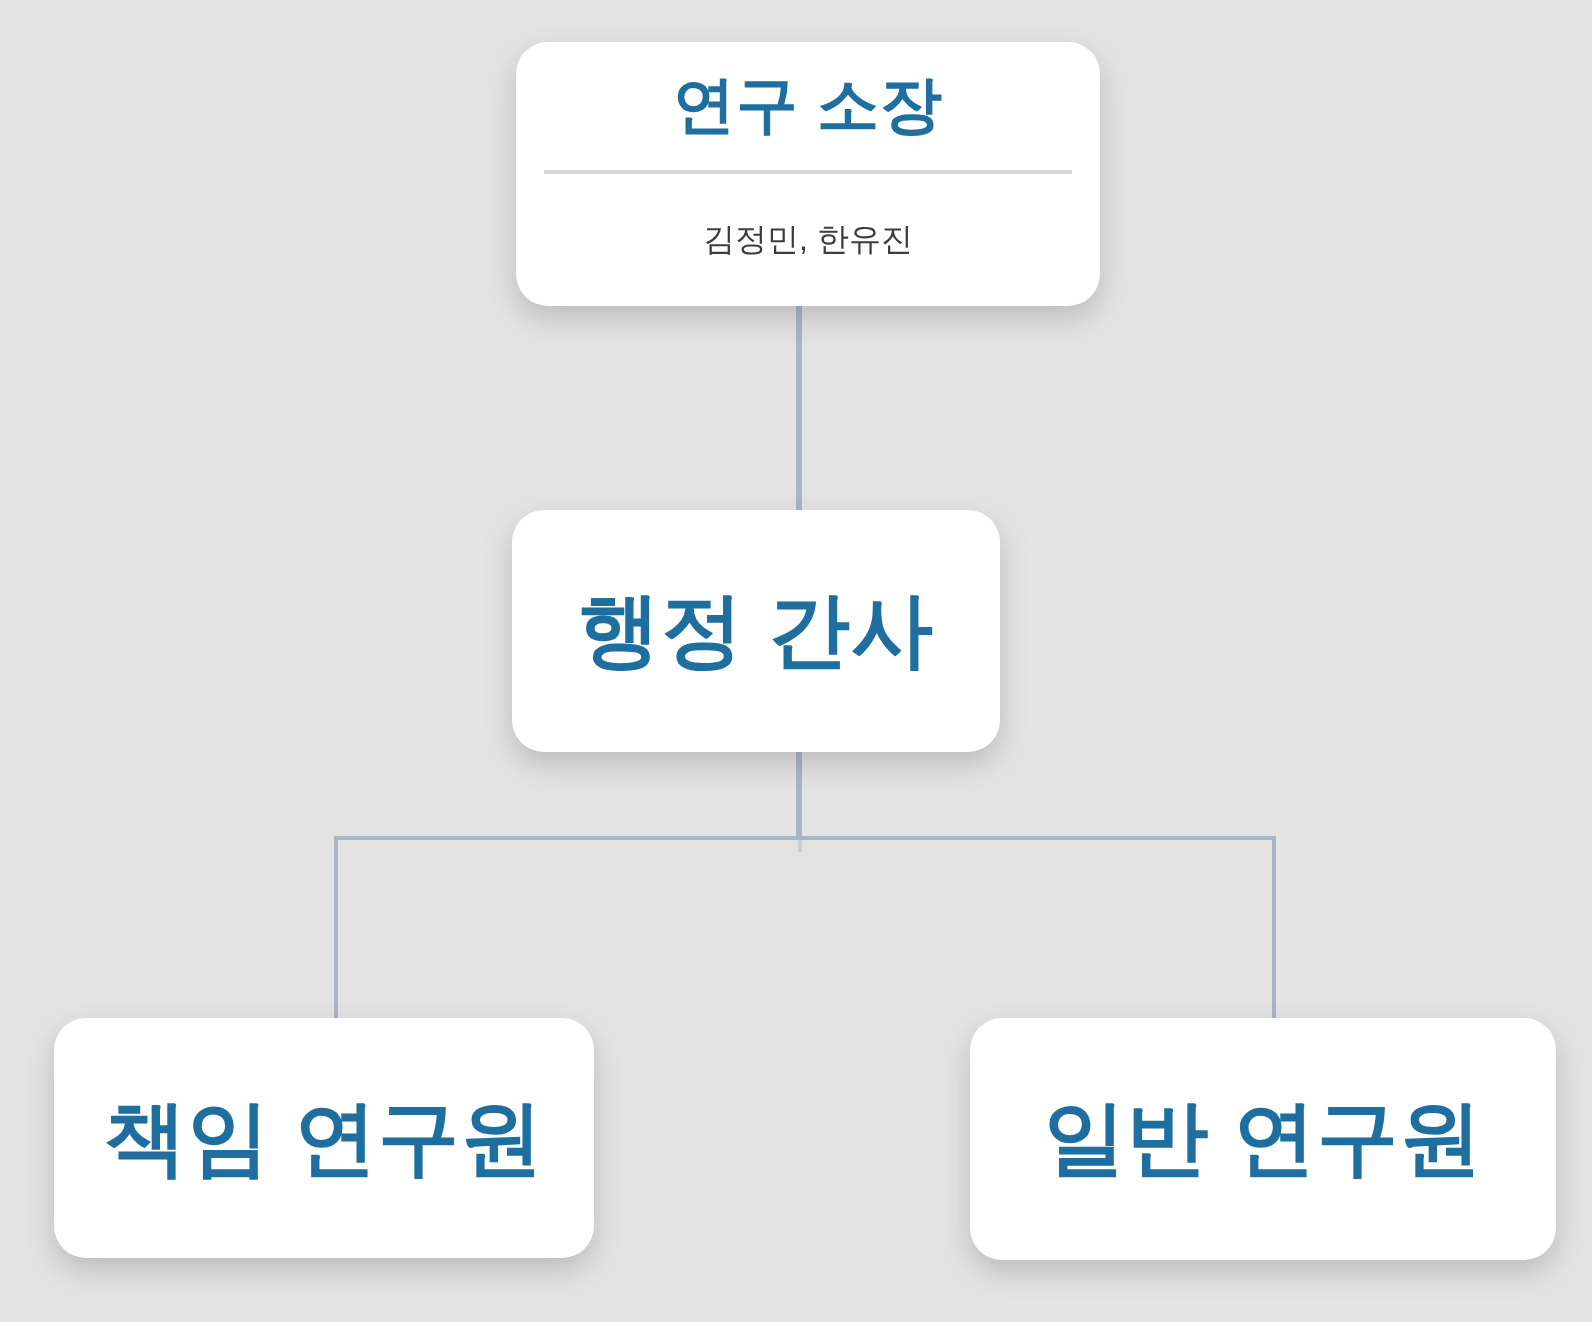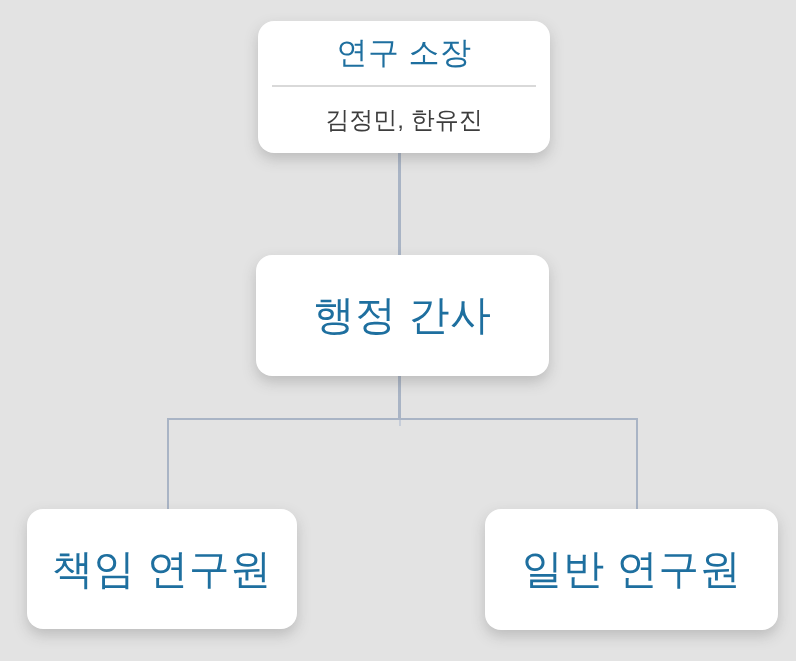--- a/index.html
+++ b/index.html
@@ -29,47 +29,47 @@
     background: var(--node-background);
     border-radius: 16px;
     box-shadow: 0 6px 14px rgba(90, 90, 90, 0.28);
     display: flex;
     flex-direction: column;
     align-items: center;
     justify-content: center;
   }
   .node-title {
     color: var(--title-text);
-    font-weight: 400;
+    font-weight: 700;
     letter-spacing: 0.5px;
     white-space: nowrap;
   }
   .node-big .node-title { font-size: 41px; }
   .node-root { left: 258px; top: 21px; width: 292px; height: 132px; }
   .node-root .node-title {
     font-size: 31px;
     height: 64px;
     display: flex;
     align-items: center;
   }
   .node-root .divider {
     width: 264px;
     height: 2px;
     background: var(--divider);
     flex: 0 0 auto;
   }
   .node-root .node-members {
     color: var(--members-text);
-    font-size: 24px;
+    font-size: 16px;
     height: 66px;
     display: flex;
     align-items: center;
     white-space: nowrap;
   }
-  .node-admin  { left: 256px; top: 255px; width: 293px; height: 121px; }
+  .node-admin  { left: 256px; top: 255px; width: 244px; height: 121px; }
   .node-left   { left: 27px;  top: 509px; width: 270px; height: 120px; }
   .node-right  { left: 485px; top: 509px; width: 293px; height: 121px; }
   .connector {
     position: absolute;
     background: var(--connector);
   }
   .conn-v1   { left: 398px; top: 153px; width: 3px; height: 102px; }
   .conn-v2   { left: 398px; top: 376px; width: 3px; height: 43px; }
   .conn-h    { left: 167px; top: 418px; width: 471px; height: 2px; }
   .conn-stub { left: 399px; top: 420px; width: 2px; height: 6px; background: var(--connector-faint); }

